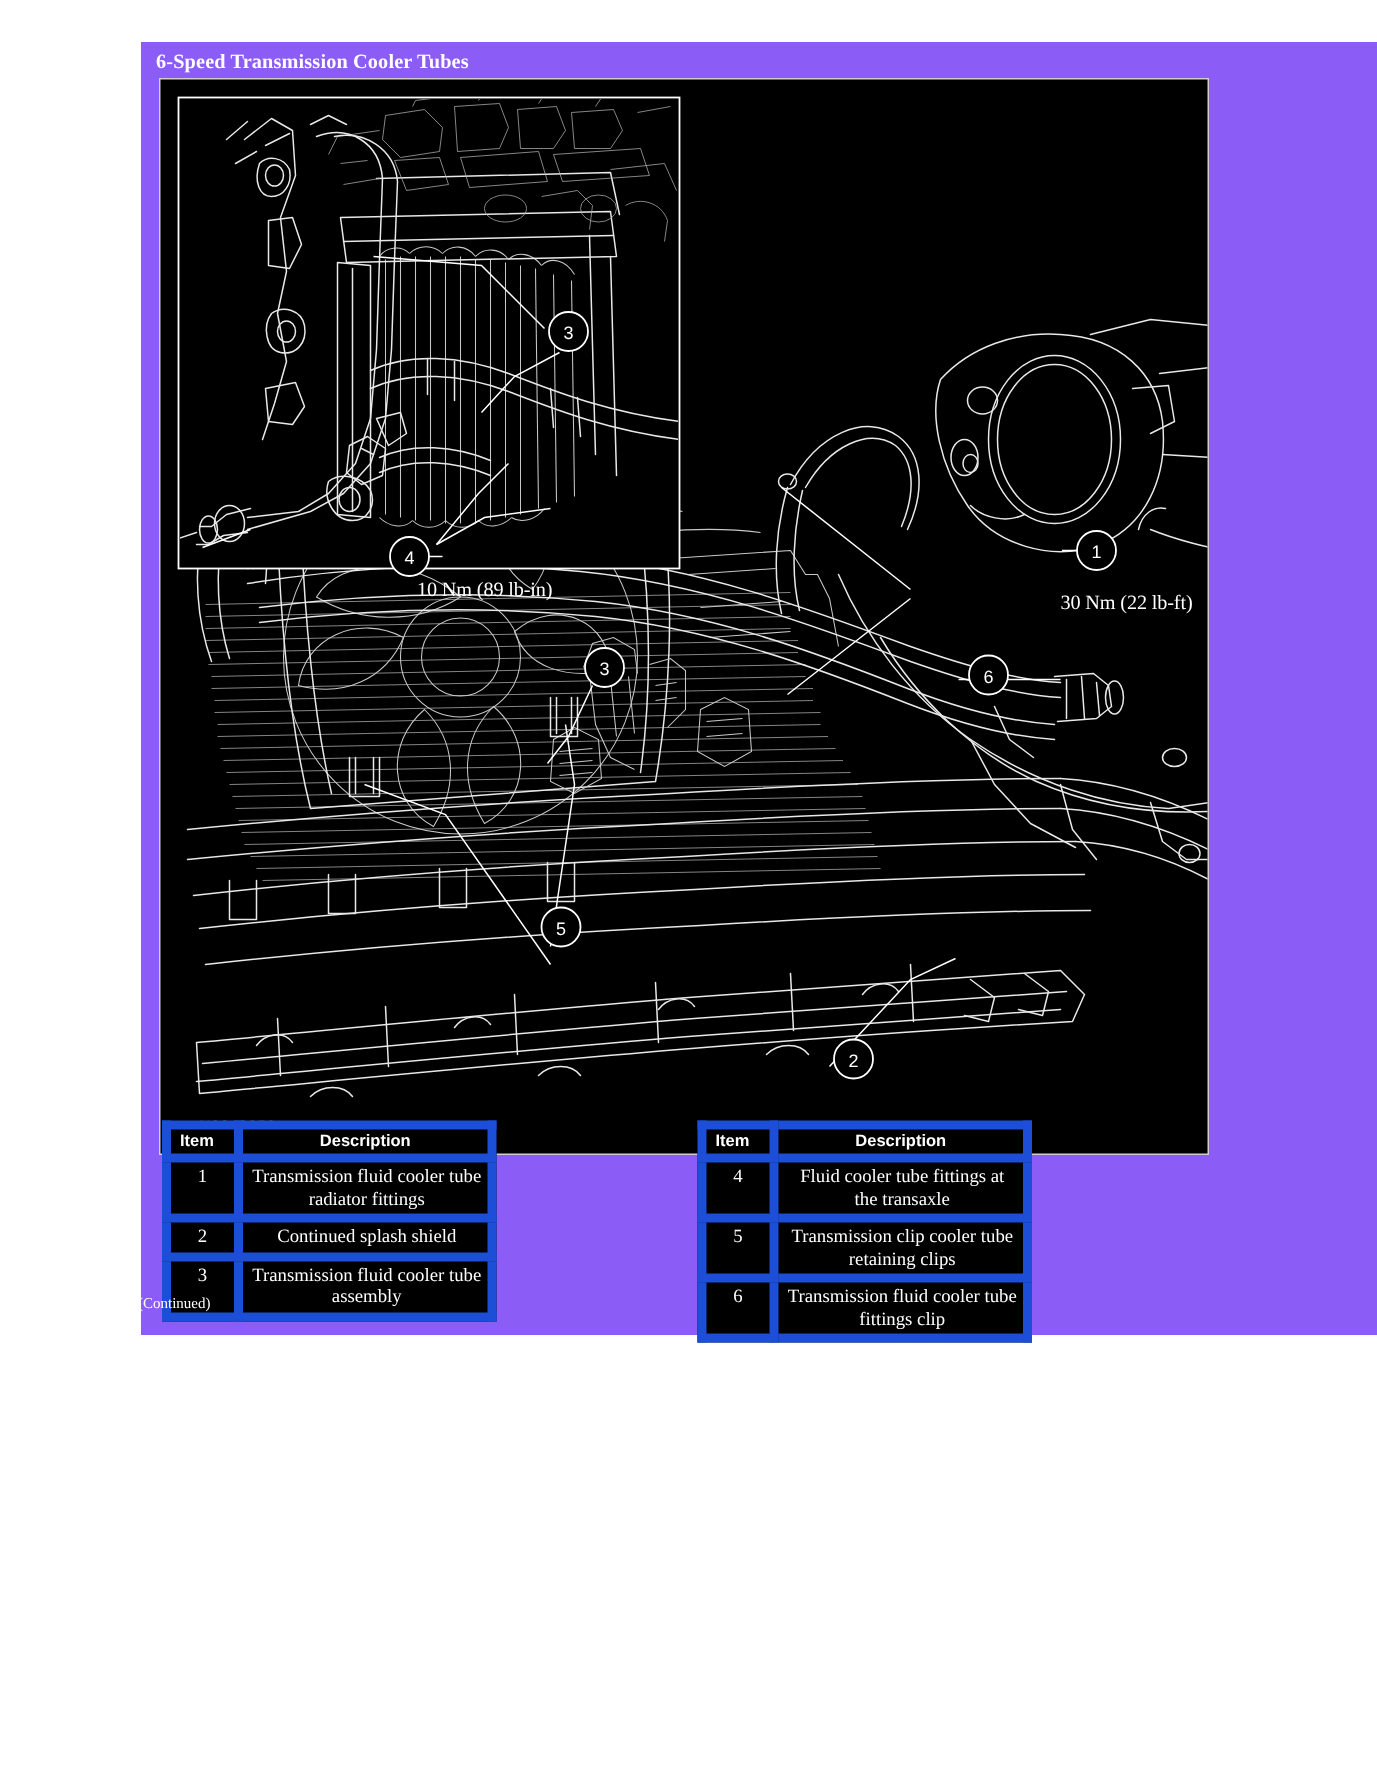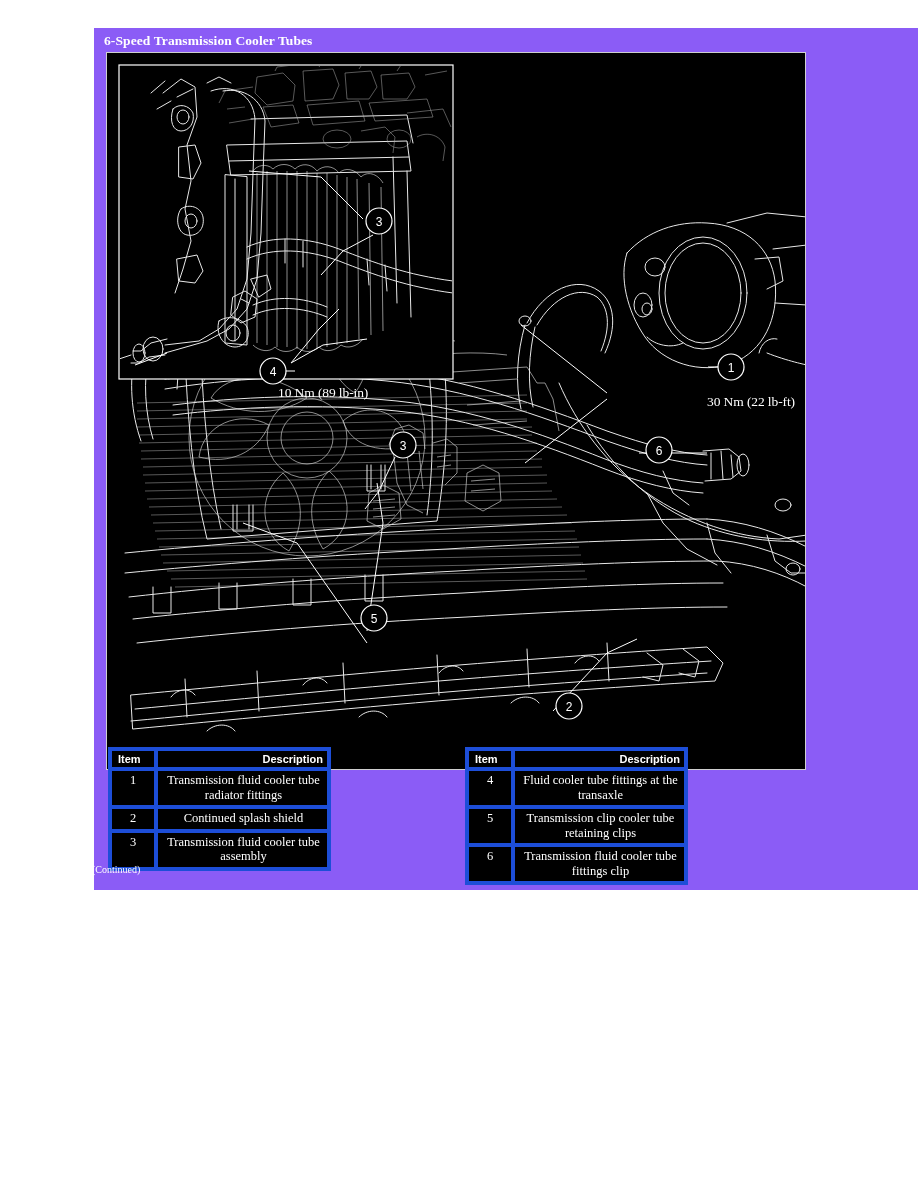--- a/index.html
+++ b/index.html
@@ -87,30 +87,30 @@
   
   .parts-table {
     position: absolute;
     border-collapse: collapse;
     background: #000000;
   }
   #parts-table-left  { left: 108px; top: 747px; width: 223px; }
   #parts-table-right { left: 465px; top: 747px; width: 223px; }
 
   .parts-table th, .parts-table td {
-    border: 4px solid #1d4ed8;
+    border: 6px solid #1d4ed8;
     color: #ffffff;
     vertical-align: top;
     padding: 2px 4px 3px 4px;
   }
   .parts-table th {
     font-family: "Liberation Sans", sans-serif;
     font-weight: bold;
     font-size: 11px;
-    text-align: right;
+    text-align: center;
     padding-top: 2px;
     padding-bottom: 2px;
   }
   .parts-table th.col-item { text-align: left; padding-left: 6px; }
   .parts-table td {
     font-family: "Liberation Serif", serif;
     font-size: 12.5px;
     line-height: 14.5px;
   }
   .parts-table td.col-item {

